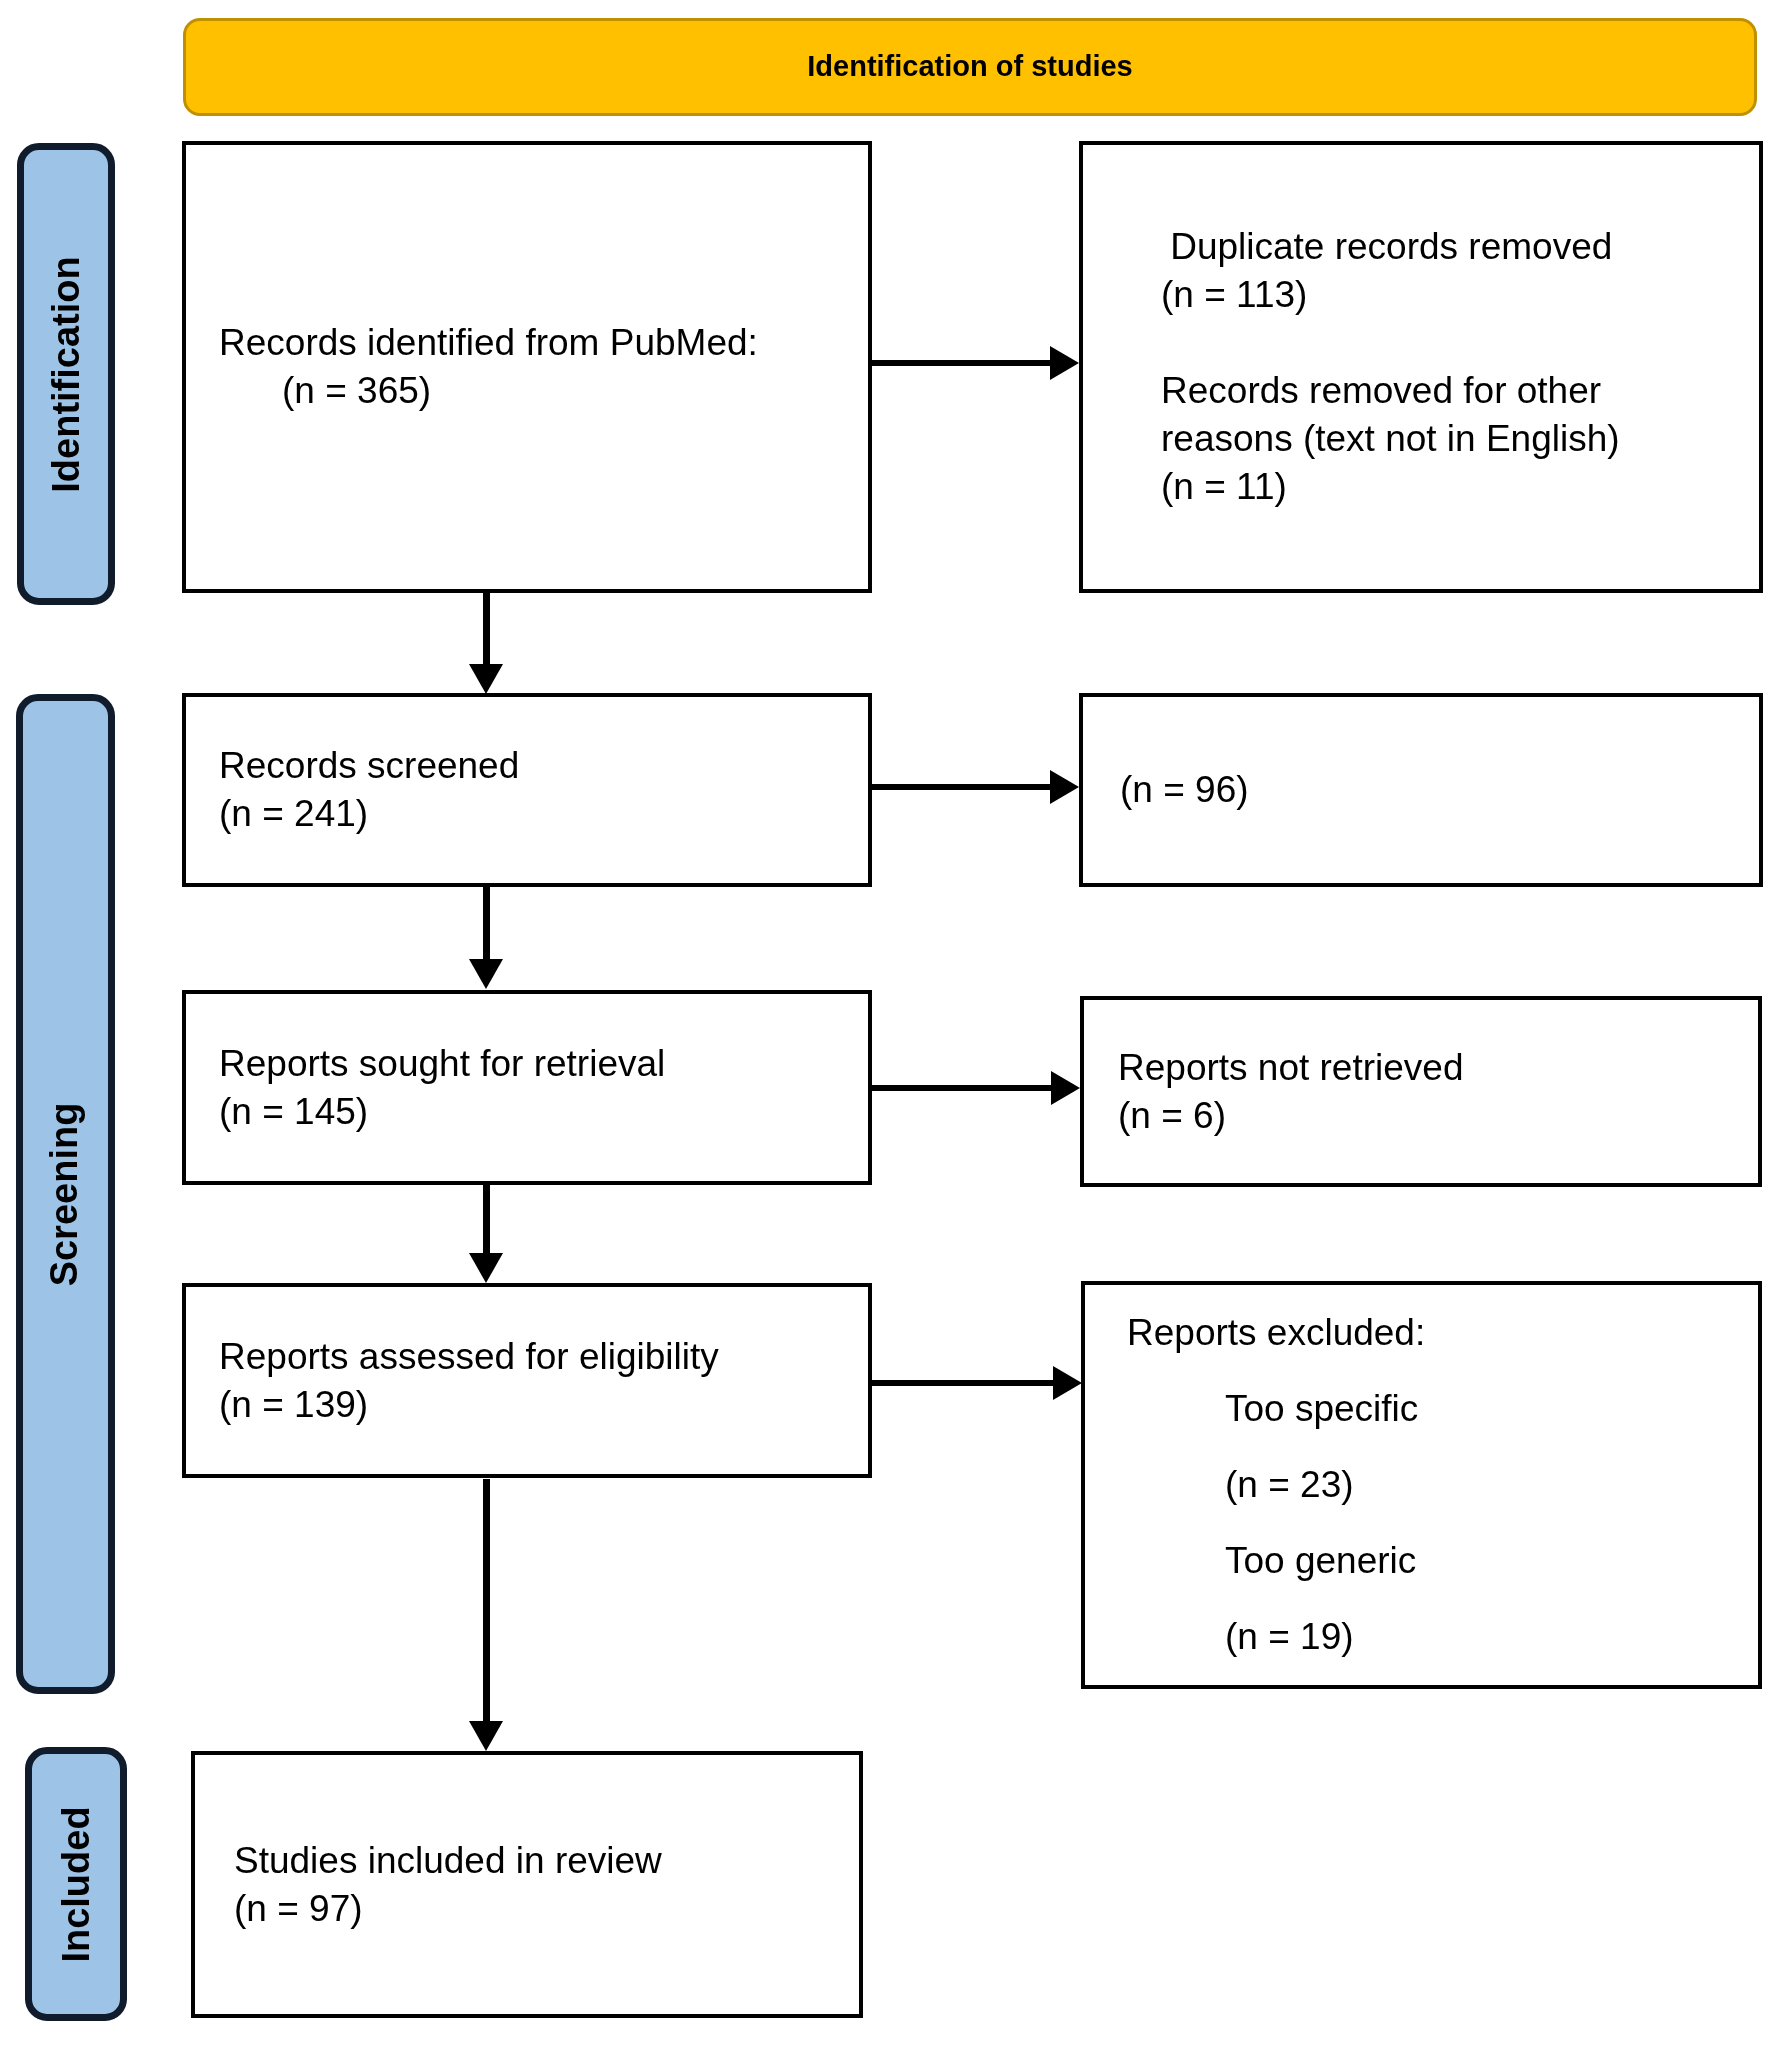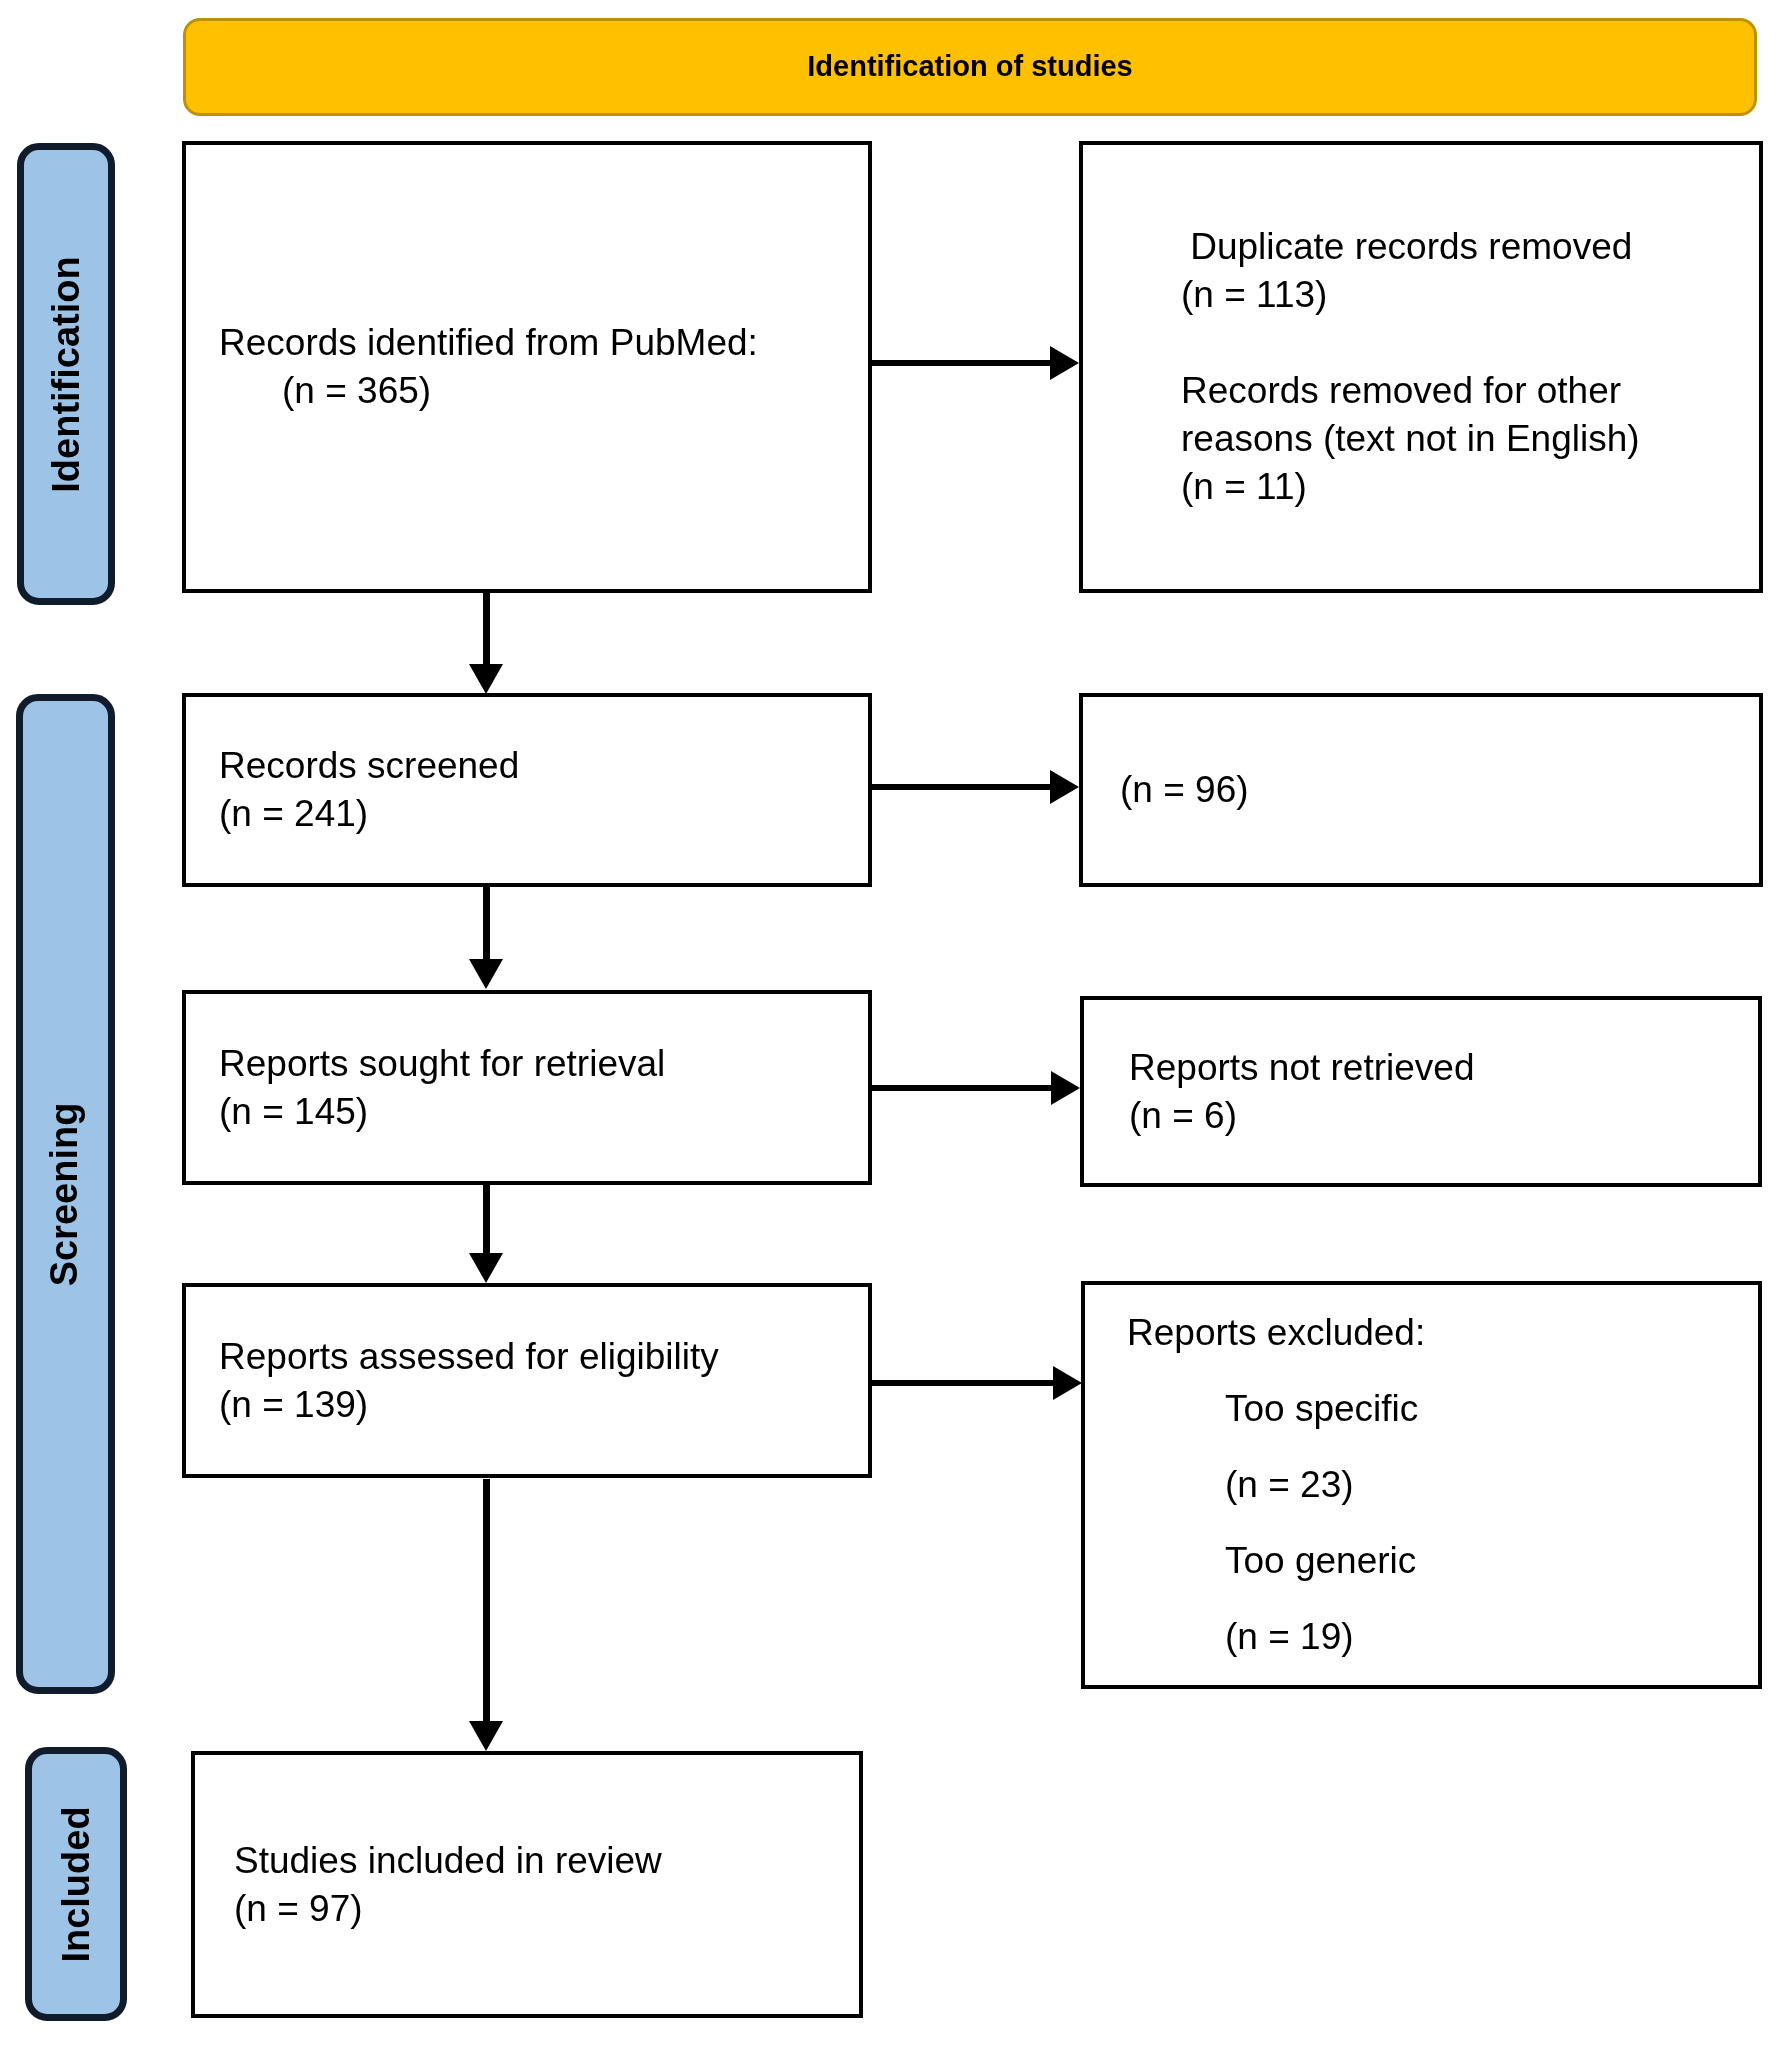--- a/index.html
+++ b/index.html
@@ -46,25 +46,25 @@
     position: absolute;
     background: #ffffff;
     border: 4.6px solid #000000;
     display: flex; flex-direction: column; justify-content: center;
     font-size: 37px; line-height: 48px;
     box-sizing: border-box;
   }
   .box .line { white-space: nowrap; }
 
   .box.identified       { left: 182px;  top: 141px;  width: 690px; height: 452px; padding-left: 33px; }
-  .box.removed          { left: 1079px; top: 141px;  width: 684px; height: 452px; padding-left: 98px; }
+  .box.removed          { left: 1079px; top: 141px;  width: 684px; height: 452px; padding-left: 78px; }
   .box.screened         { left: 182px;  top: 693px; width: 690px; height: 194px; padding-left: 33px; }
   .box.excluded-screen  { left: 1079px; top: 693px; width: 684px; height: 194px; padding-left: 37px; }
   .box.sought           { left: 182px;  top: 990px; width: 690px; height: 195px; padding-left: 33px; }
-  .box.not-retrieved    { left: 1080px; top: 996px; width: 682px; height: 191px; padding-left: 45px; }
+  .box.not-retrieved    { left: 1080px; top: 996px; width: 682px; height: 191px; padding-left: 34px; }
   .box.assessed         { left: 182px;  top: 1283px; width: 690px; height: 195px; padding-left: 33px; }
   .box.excluded-reports { left: 1081px; top: 1281px; width: 681px; height: 408px; padding-left: 42px; gap: 28px; }
   .box.included-review  { left: 191px;  top: 1751px; width: 672px; height: 267px; padding-left: 39px; }
 
   .indent-sm  { padding-left: 9.2px; }
   .indent-md  { padding-left: 63px; }
   .indent-lg  { padding-left: 98px; }
   .para-gap   { margin-top: 48px; }
 
   

